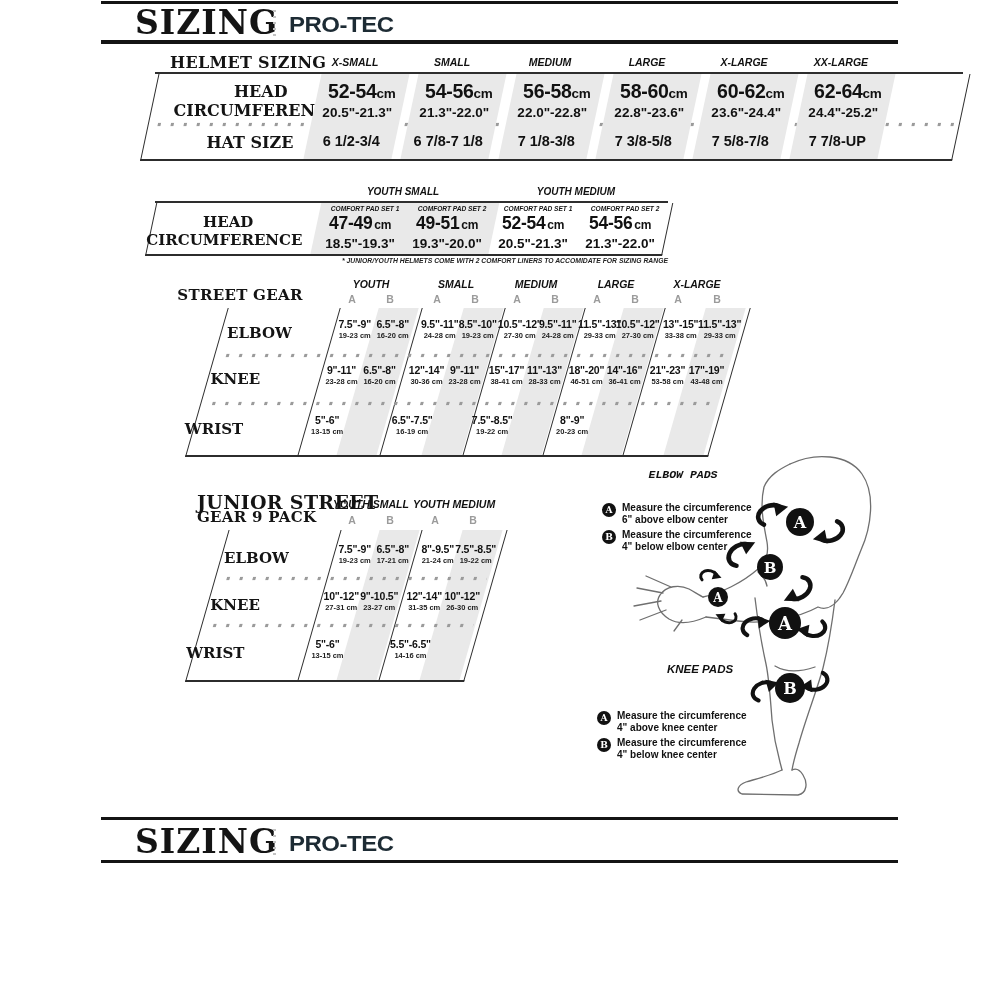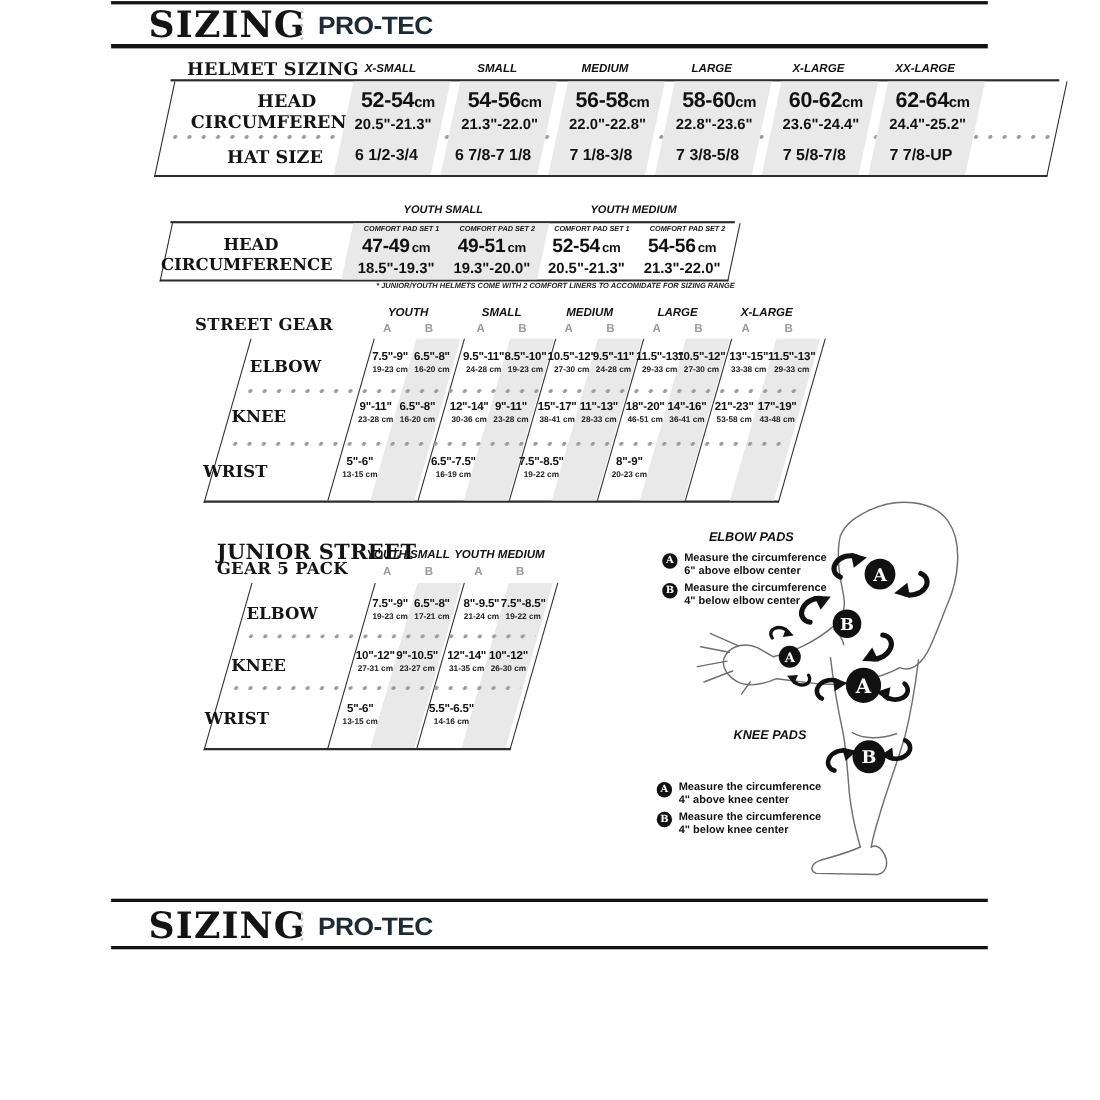--- a/index.html
+++ b/index.html
@@ -270,21 +270,21 @@
         <div class="pin">7.5"-8.5"</div>
         <div class="pcm">19-22 cm</div>
       </div>
       <div class="pcell unskew16" style="top: 106px; left: 347px;">
         <div class="pin">8"-9"</div>
         <div class="pcm">20-23 cm</div>
       </div>
     </div>
 
   <div class="sec-title" style="left:197px;top:491px;font-size:19px;">JUNIOR STREET</div>
-  <div class="sec-title" style="left:197px;top:508px;font-size:15px;">GEAR 5 PACK</div>
+  <div class="sec-title" style="left:197px;top:508px;font-size:15px;">GEAR 9 PACK</div>
   <div id="junior-headers" class="abs" style="left:0;top:498px;width:1000px;height:30px;">
       <div class="grp-h" style="left: 316px; top: 0px; width: 110px;">YOUTH SMALL</div>
       <div class="grp-h" style="left: 399px; top: 0px; width: 110px;">YOUTH MEDIUM</div>
       <div class="ab-h" style="left: 342px; top: 16px; width: 20px;">A</div>
       <div class="ab-h" style="left: 380px; top: 16px; width: 20px;">B</div>
       <div class="ab-h" style="left: 425px; top: 16px; width: 20px;">A</div>
       <div class="ab-h" style="left: 463px; top: 16px; width: 20px;">B</div>
     </div>
   <div class="tablewrap skew16" id="junior-body" style="left:185px;top:530px;width:277px;height:150px;">
       <div class="band" style="left: 150px; width: 40px;"></div>
@@ -331,21 +331,21 @@
       <div class="pcell unskew16" style="top: 108px; left: 102px;">
         <div class="pin">5"-6"</div>
         <div class="pcm">13-15 cm</div>
       </div>
       <div class="pcell unskew16" style="top: 108px; left: 185px;">
         <div class="pin">5.5"-6.5"</div>
         <div class="pcm">14-16 cm</div>
       </div>
     </div>
 
-  <div class="gtitle" style="left:613px;top:483px;width:140px;">ELBOW PADS</div>
+  <div class="gtitle" style="left:613px;top:468px;width:140px;font-family:Liberation Mono, monospace;">ELBOW PADS</div>
   <div class="bullet" style="left:602px;top:503px;">A</div>
   <div class="gitem-txt" style="left:622px;top:502px;">
     <div>Measure the circumference</div>
     <div>6" above elbow center</div>
   </div>
   <div class="bullet" style="left:602px;top:530px;">B</div>
   <div class="gitem-txt" style="left:622px;top:529px;">
     <div>Measure the circumference</div>
     <div>4" below elbow center</div>
   </div>

